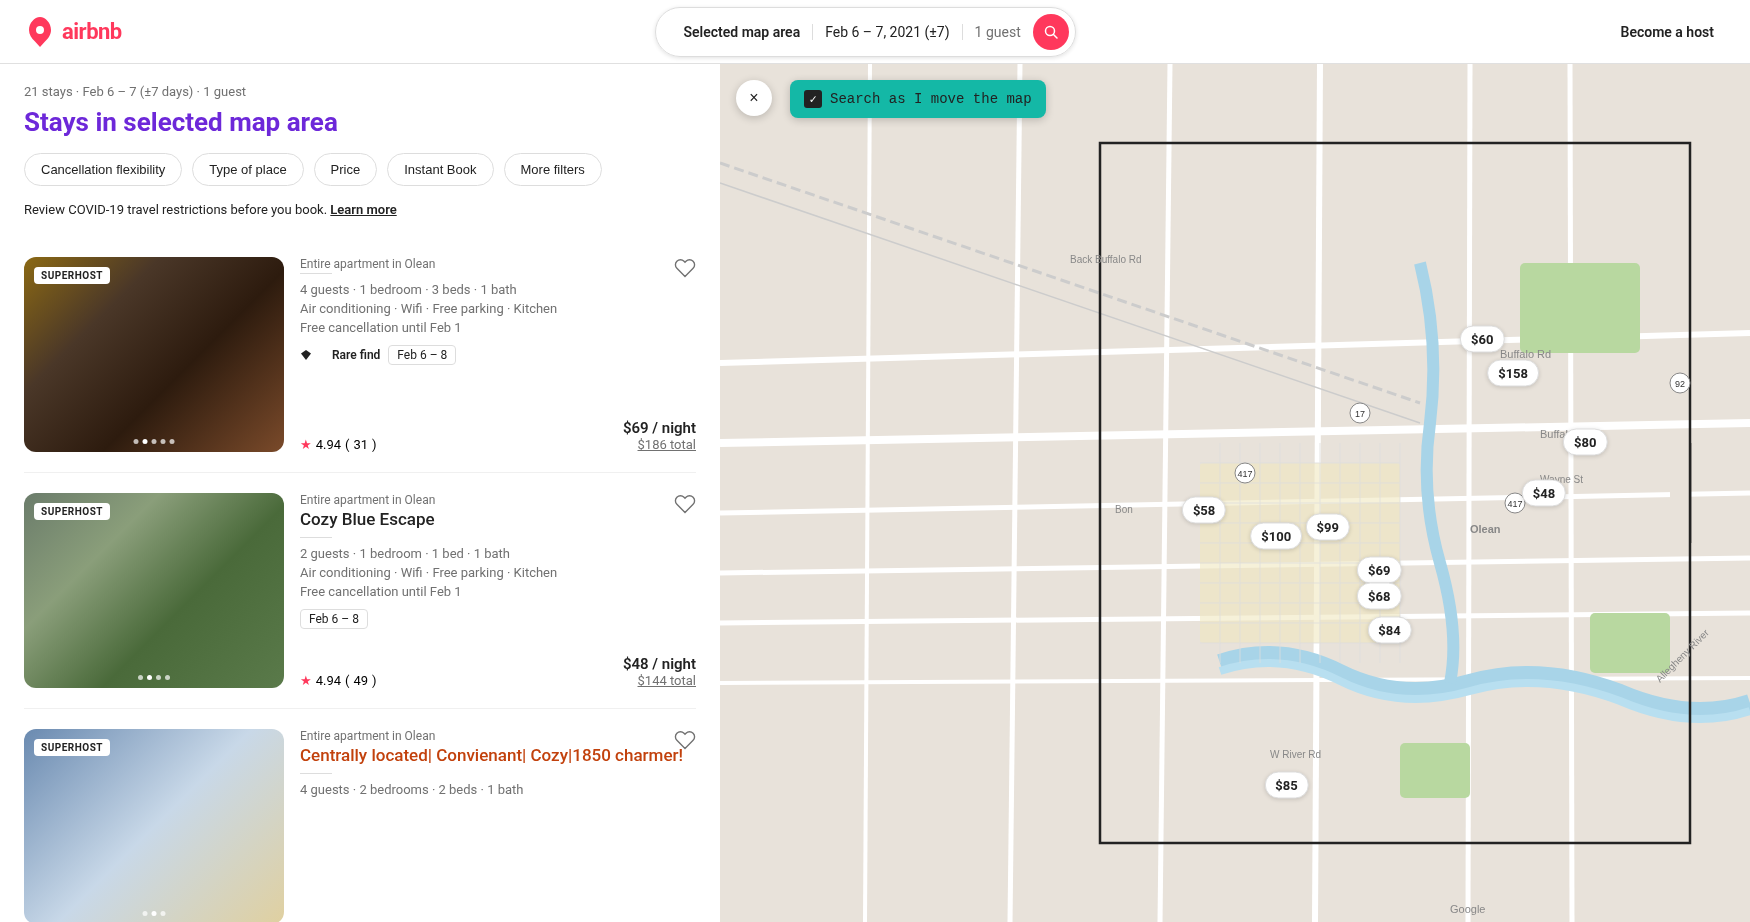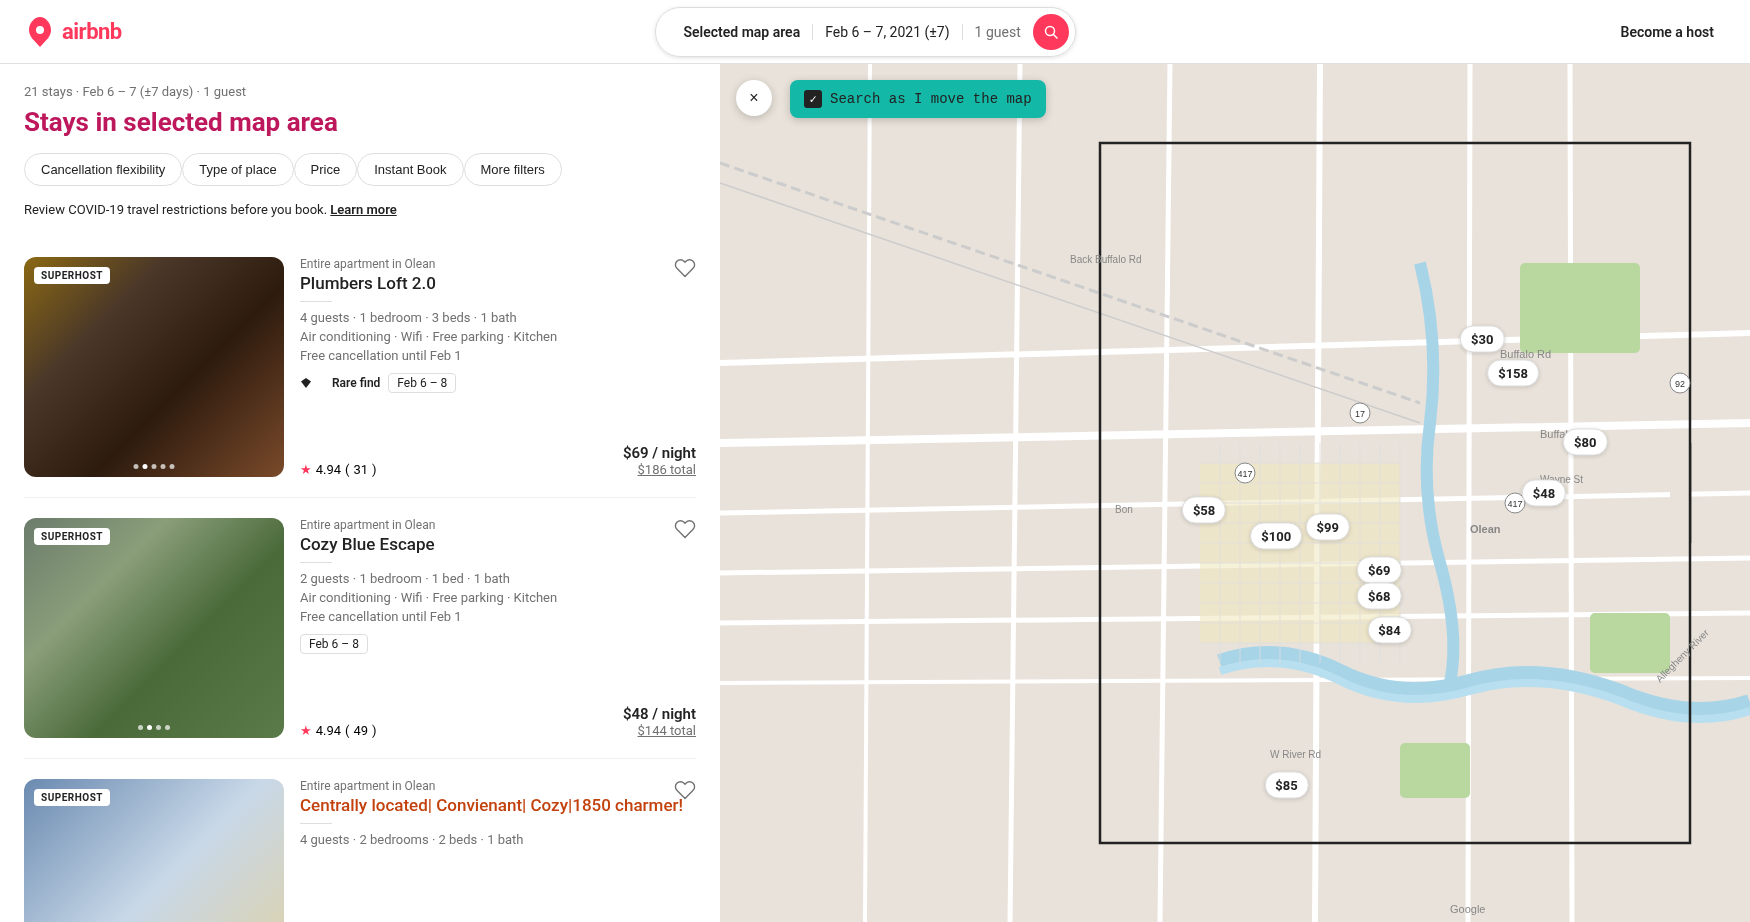--- a/index.html
+++ b/index.html
@@ -97,25 +97,26 @@
       padding: 20px 24px 8px;
     }
     .stays-meta {
       font-size: 13px;
       color: #717171;
       margin-bottom: 8px;
     }
     .stays-title {
       font-size: 26px;
       font-weight: 700;
-      color: #be185d;
+      color: #6d28d9;
       margin-bottom: 16px;
     }
     .filters {
       display: flex;
+      gap: 10px;
       flex-wrap: wrap;
       margin-bottom: 16px;
     }
     .filter-btn {
       border: 1px solid #ddd;
       border-radius: 20px;
       padding: 8px 16px;
       font-size: 13px;
       font-weight: 500;
       color: #222;
@@ -139,21 +140,21 @@
       display: flex;
       gap: 16px;
       padding: 20px 0;
       border-bottom: 1px solid #f0f0f0;
       position: relative;
     }
     .listing-image-wrap {
       position: relative;
       flex-shrink: 0;
       width: 260px;
-      height: 220px;
+      height: 195px;
       border-radius: 12px;
       overflow: hidden;
       background: #e0e0e0;
     }
     .superhost-badge {
       position: absolute;
       top: 10px;
       left: 10px;
       background: #fff;
       color: #222;
@@ -420,21 +421,20 @@
           <div class="dot"></div>
         </div>
       </div>
       <div class="listing-details">
         <button class="wishlist-btn">
           <svg width="22" height="22" viewBox="0 0 24 24" fill="none" stroke="#717171" stroke-width="1.5">
             <path d="M20.84 4.61a5.5 5.5 0 00-7.78 0L12 5.67l-1.06-1.06a5.5 5.5 0 00-7.78 7.78l1.06 1.06L12 21.23l7.78-7.78 1.06-1.06a5.5 5.5 0 000-7.78z"></path>
           </svg>
         </button>
         <p class="listing-type">Entire apartment in Olean</p>
-        <p class="listing-name">Plumbers Loft 2.0</p>
         <div class="listing-divider"></div>
         <p class="listing-amenities">4 guests · 1 bedroom · 3 beds · 1 bath</p>
         <p class="listing-amenities">Air conditioning · Wifi · Free parking · Kitchen</p>
         <p class="listing-cancellation">Free cancellation until Feb 1</p>
         <div class="listing-tags">
           <span class="tag-rare">
             <svg width="12" height="12" viewBox="0 0 24 24" fill="#222">
                 <path d="M12 2L2 9l10 13L22 9z"></path>
               </svg>
             <span>Rare find</span>
@@ -610,21 +610,21 @@
         <span>×</span>
       </button>
 
       <div class="search-as-move">
         <div class="checkbox-icon"></div>
         <span>Search as I move the map</span>
       </div>
 
       
       <div id="price-pins-container" style="position: absolute; top: 0px; left: 0px; width: 100%; height: 100%; pointer-events: none;">
-          <div class="price-pin" style="left: 74%; top: 32%; position: absolute; pointer-events: auto;">$30</div>
+          <div class="price-pin" style="left: 74%; top: 32%; position: absolute; pointer-events: auto;">$60</div>
           <div class="price-pin" style="left: 77%; top: 36%; position: absolute; pointer-events: auto;">$158</div>
           <div class="price-pin" style="left: 84%; top: 44%; position: absolute; pointer-events: auto;">$80</div>
           <div class="price-pin" style="left: 80%; top: 50%; position: absolute; pointer-events: auto;">$48</div>
           <div class="price-pin" style="left: 47%; top: 52%; position: absolute; pointer-events: auto;">$58</div>
           <div class="price-pin" style="left: 54%; top: 55%; position: absolute; pointer-events: auto;">$100</div>
           <div class="price-pin" style="left: 59%; top: 54%; position: absolute; pointer-events: auto;">$99</div>
           <div class="price-pin" style="left: 64%; top: 59%; position: absolute; pointer-events: auto;">$69</div>
           <div class="price-pin" style="left: 64%; top: 62%; position: absolute; pointer-events: auto;">$68</div>
           <div class="price-pin" style="left: 65%; top: 66%; position: absolute; pointer-events: auto;">$84</div>
           <div class="price-pin" style="left: 55%; top: 84%; position: absolute; pointer-events: auto;">$85</div>

